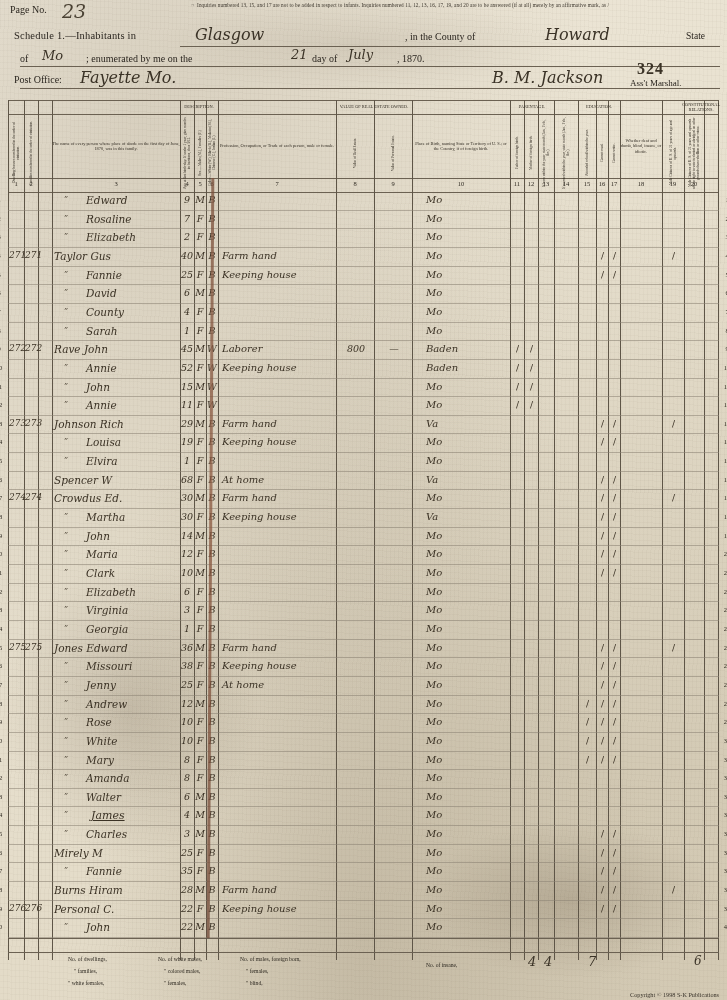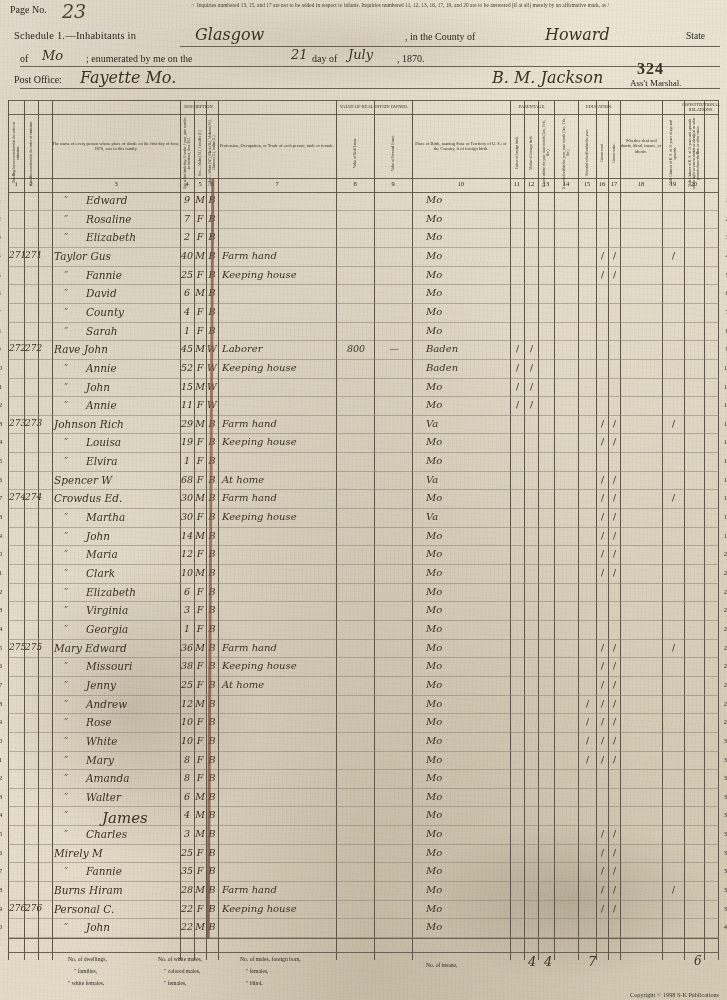--- a/index.html
+++ b/index.html
@@ -463,21 +463,21 @@
         <div class="cell" style="left: 78px; top: 522.95px; font-size: 10.5px;">Georgia</div>
         <div class="cell" style="left: 172px; top: 522.95px; width: 14px; text-align: center; font-size: 9.5px;">1</div>
         <div class="cell" style="left: 186px; top: 522.95px; width: 12px; text-align: center; font-size: 9.5px;">F</div>
         <div class="cell" style="left: 198px; top: 522.95px; width: 12px; text-align: center; font-size: 9.5px;">B</div>
         <div class="cell" style="left: 418px; top: 522.95px; font-size: 10px;">Mo</div>
         <div class="rowline" style="top: 557.25px;"></div>
         <div class="rnum" style="left: -16px; top: 543.6px;">25</div>
         <div class="rnum" style="left: 712px; top: 543.6px;">25</div>
         <div class="cell" style="left: 1px; top: 541.6px; width: 15px; text-align: center; font-size: 9px;">275</div>
         <div class="cell" style="left: 17px; top: 541.6px; width: 13px; text-align: center; font-size: 9px;">275</div>
-        <div class="cell" style="left: 46px; top: 541.6px; font-size: 10.5px;">Mary  Edward</div>
+        <div class="cell" style="left: 46px; top: 541.6px; font-size: 10.5px;">Jones  Edward</div>
         <div class="cell" style="left: 172px; top: 541.6px; width: 14px; text-align: center; font-size: 9.5px;">36</div>
         <div class="cell" style="left: 186px; top: 541.6px; width: 12px; text-align: center; font-size: 9.5px;">M</div>
         <div class="cell" style="left: 198px; top: 541.6px; width: 12px; text-align: center; font-size: 9.5px;">B</div>
         <div class="cell" style="left: 214px; top: 541.6px; font-size: 10px;">Farm hand</div>
         <div class="cell" style="left: 418px; top: 541.6px; font-size: 10px;">Mo</div>
         <div class="mark" style="left: 590px; top: 542.6px; width: 9px; text-align: center;">/</div>
         <div class="mark" style="left: 602px; top: 542.6px; width: 9px; text-align: center;">/</div>
         <div class="mark" style="left: 661px; top: 542.6px; width: 9px; text-align: center;">/</div>
         <div class="rowline" style="top: 575.9px;"></div>
         <div class="rnum" style="left: -16px; top: 562.25px;">26</div>
@@ -566,21 +566,21 @@
         <div class="cell ditto" style="left: 56px; top: 690.8px; font-size: 8px;">”</div>
         <div class="cell" style="left: 78px; top: 690.8px; font-size: 10.5px;">Walter</div>
         <div class="cell" style="left: 172px; top: 690.8px; width: 14px; text-align: center; font-size: 9.5px;">6</div>
         <div class="cell" style="left: 186px; top: 690.8px; width: 12px; text-align: center; font-size: 9.5px;">M</div>
         <div class="cell" style="left: 198px; top: 690.8px; width: 12px; text-align: center; font-size: 9.5px;">B</div>
         <div class="cell" style="left: 418px; top: 690.8px; font-size: 10px;">Mo</div>
         <div class="rowline" style="top: 725.1px;"></div>
         <div class="rnum" style="left: -16px; top: 711.45px;">34</div>
         <div class="rnum" style="left: 712px; top: 711.45px;">34</div>
         <div class="cell ditto" style="left: 56px; top: 709.45px; font-size: 8px;">”</div>
-        <div class="cell" style="left: 94px; top: 709.45px; font-size: 15px;">James</div>
+        <div class="cell" style="left: 83px; top: 709.45px; font-size: 11px; text-decoration: underline;">James</div>
         <div class="cell" style="left: 172px; top: 709.45px; width: 14px; text-align: center; font-size: 9.5px;">4</div>
         <div class="cell" style="left: 186px; top: 709.45px; width: 12px; text-align: center; font-size: 9.5px;">M</div>
         <div class="cell" style="left: 198px; top: 709.45px; width: 12px; text-align: center; font-size: 9.5px;">B</div>
         <div class="cell" style="left: 418px; top: 709.45px; font-size: 10px;">Mo</div>
         <div class="rowline" style="top: 743.75px;"></div>
         <div class="rnum" style="left: -16px; top: 730.1px;">35</div>
         <div class="rnum" style="left: 712px; top: 730.1px;">35</div>
         <div class="cell ditto" style="left: 56px; top: 728.1px; font-size: 8px;">”</div>
         <div class="cell" style="left: 78px; top: 728.1px; font-size: 10.5px;">Charles</div>
         <div class="cell" style="left: 172px; top: 728.1px; width: 14px; text-align: center; font-size: 9.5px;">3</div>

